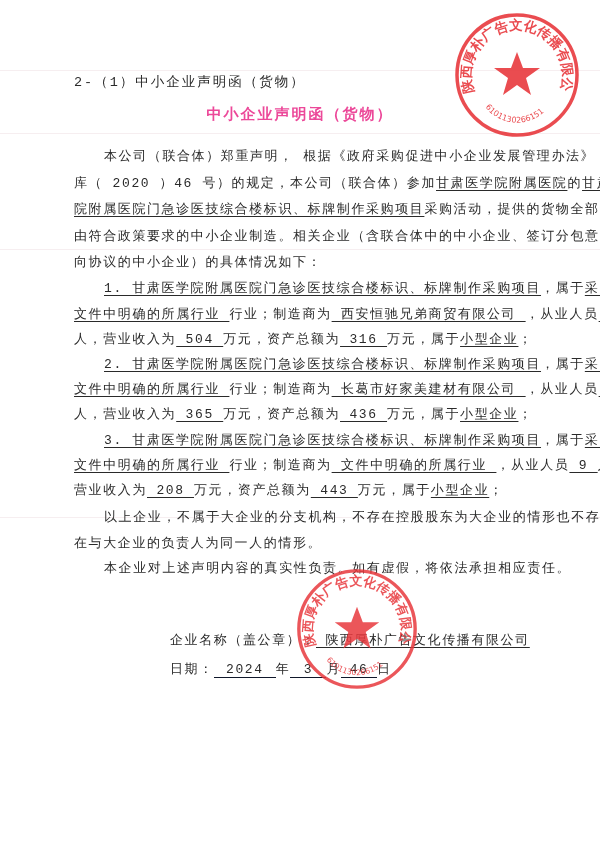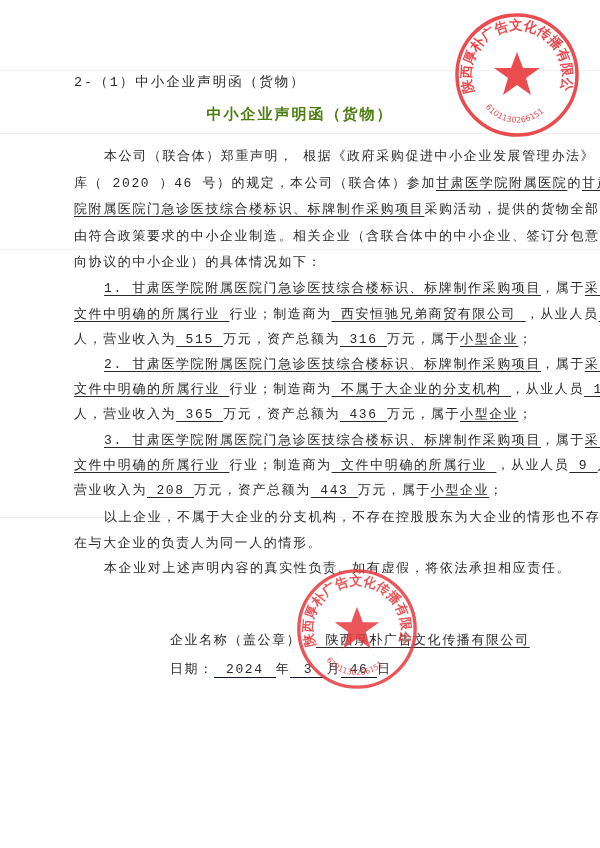--- a/index.html
+++ b/index.html
@@ -2,21 +2,21 @@
 <html><head>
 <meta charset="utf-8">
 <style>
   html, body { margin:0; padding:0; }
   body { width:600px; height:848px; background:#ffffff; position:relative; overflow:hidden;
          font-family:"DejaVu Serif","Liberation Serif",serif; color:#2a2a2a; }
   .line { position:absolute; left:74px; font-size:13px; line-height:18px; white-space:nowrap; letter-spacing:1.6px;font-family:Liberation Mono, monospace; }
   .ind { left:104px; }
   .u { text-decoration:underline; text-underline-offset:3px; text-decoration-thickness:1px; }
   .uu { display:inline-block; border-bottom:1px solid #0f172a; text-align:center; line-height:15px; }
-  .heading { position:absolute; left:0; width:600px; top:105px; text-align:center; font-size:15px; font-weight:bold; letter-spacing:2px; color:#4d7c0f; }
+  .heading { position:absolute; left:0; width:600px; top:105px; text-align:center; font-size:15px; font-weight:bold; letter-spacing:2px; color:#ec4899; }
   .faint { position:absolute; left:0; width:600px; height:1px; background:#f6eef0; }
   .seal { position:absolute; pointer-events:none; }
 </style>
 </head>
 <body>
 
 <div class="faint" style="top:70px"></div>
 <div class="faint" style="top:133px"></div>
 <div class="faint" style="top:249px"></div>
 <div class="faint" style="top:517px"></div>
@@ -34,28 +34,28 @@
 <div class="line" style="top:228px">由符合政策要求的中小企业制造。相关企业（含联合体中的中小企业、签订分包意</div>
 <div class="line" style="top:254px">向协议的中小企业）的具体情况如下：</div>
 
 <div class="line ind" style="top:280px">
   <span class="u">1. 甘肃医学院附属医院门急诊医技综合楼标识、标牌制作采购项目</span><span>，属于</span><span class="u">采购</span>
 </div>
 <div class="line" style="top:306px">
   <span class="u">文件中明确的所属行业 </span><span>行业；制造商为</span><span class="u"> 西安恒驰兄弟商贸有限公司 </span><span>，从业人员</span><span class="u"> 6</span>
 </div>
 <div class="line" style="top:331px">
-  <span>人，营业收入为</span><span class="u"> 515 </span><span>万元，资产总额为</span><span class="u"> 316 </span><span>万元，属于</span><span class="u">小型企业</span><span>；</span>
+  <span>人，营业收入为</span><span class="u"> 504 </span><span>万元，资产总额为</span><span class="u"> 316 </span><span>万元，属于</span><span class="u">小型企业</span><span>；</span>
 </div>
 
 <div class="line ind" style="top:356px">
   <span class="u">2. 甘肃医学院附属医院门急诊医技综合楼标识、标牌制作采购项目</span><span>，属于</span><span class="u">采购</span>
 </div>
 <div class="line" style="top:381px">
-  <span class="u">文件中明确的所属行业 </span><span>行业；制造商为</span><span class="u"> 不属于大企业的分支机构 </span><span>，从业人员</span><span class="u"> 11</span>
+  <span class="u">文件中明确的所属行业 </span><span>行业；制造商为</span><span class="u"> 长葛市好家美建材有限公司 </span><span>，从业人员</span><span class="u"> 11</span>
 </div>
 <div class="line" style="top:406px">
   <span>人，营业收入为</span><span class="u"> 365 </span><span>万元，资产总额为</span><span class="u"> 436 </span><span>万元，属于</span><span class="u">小型企业</span><span>；</span>
 </div>
 
 <div class="line ind" style="top:432px">
   <span class="u">3. 甘肃医学院附属医院门急诊医技综合楼标识、标牌制作采购项目</span><span>，属于</span><span class="u">采购</span>
 </div>
 <div class="line" style="top:457px">
   <span class="u">文件中明确的所属行业 </span><span>行业；制造商为</span><span class="u"> 文件中明确的所属行业 </span><span>，从业人员</span><span class="u"> 9 </span><span>人，</span>

